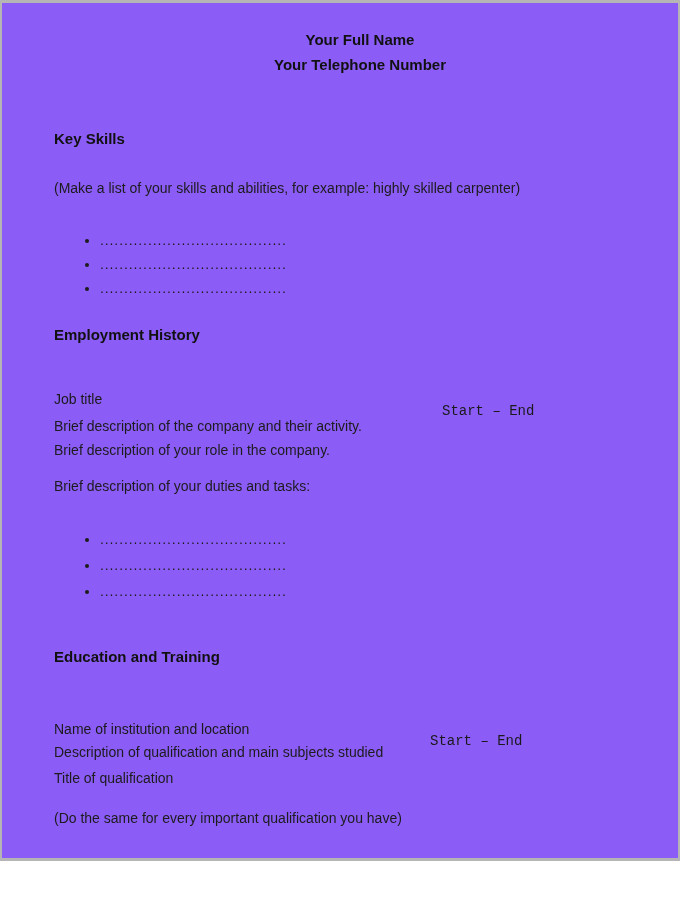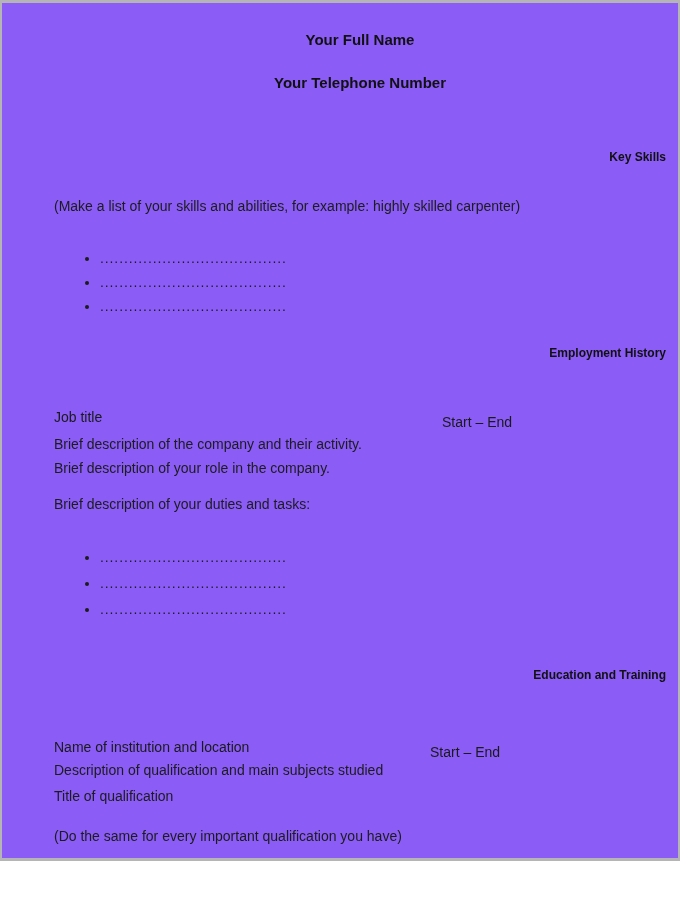--- a/index.html
+++ b/index.html
@@ -29,27 +29,27 @@
   h1, h2, p, ul, li, div { margin: 0; padding: 0; }
 
   .doc-heading {
     font-size: 15px;
     font-weight: bold;
     line-height: 18px;
     text-align: center;
     color: #111111;
   }
   .name-heading  { margin-top: 28px; }
-  .phone-heading { margin-top: 25px; }
+  .phone-heading { margin-top: 7px; }
 
   .section-title {
-    font-size: 12px;
+    font-size: 15px;
     font-weight: bold;
     line-height: 18px;
-    text-align: right;
+    text-align: left;
     color: #111111;
   }
   .title-key-skills { margin-top: 56px; }
   .title-employment { margin-top: 26px; }
   .title-education  { margin-top: 44px; }
 
   .body-line {
     font-size: 14px;
     line-height: 20px;
     color: #1c1c1c;
@@ -77,21 +77,22 @@
 
   .date-row {
     position: relative;
     margin-top: 46px;
     font-size: 14px;
     line-height: 18px;
   }
   .edu-row { margin-top: 54px; }
   .date-row .date-range {
     position: absolute;
-    top: 5px;
+    top: 12px;
+    font-family: Liberation Mono, monospace;
   }
   .employment-date { left: 388px; }
   .education-date  { left: 376px; }
 
   .company-line     { margin-top: 23px; }
   .activity-line    { margin-top: 8px; }
   .role-line        { margin-top: 4px; }
   .qualification-line { margin-top: 6px; }
   .description-line   { margin-top: 4px; }
 </style>

